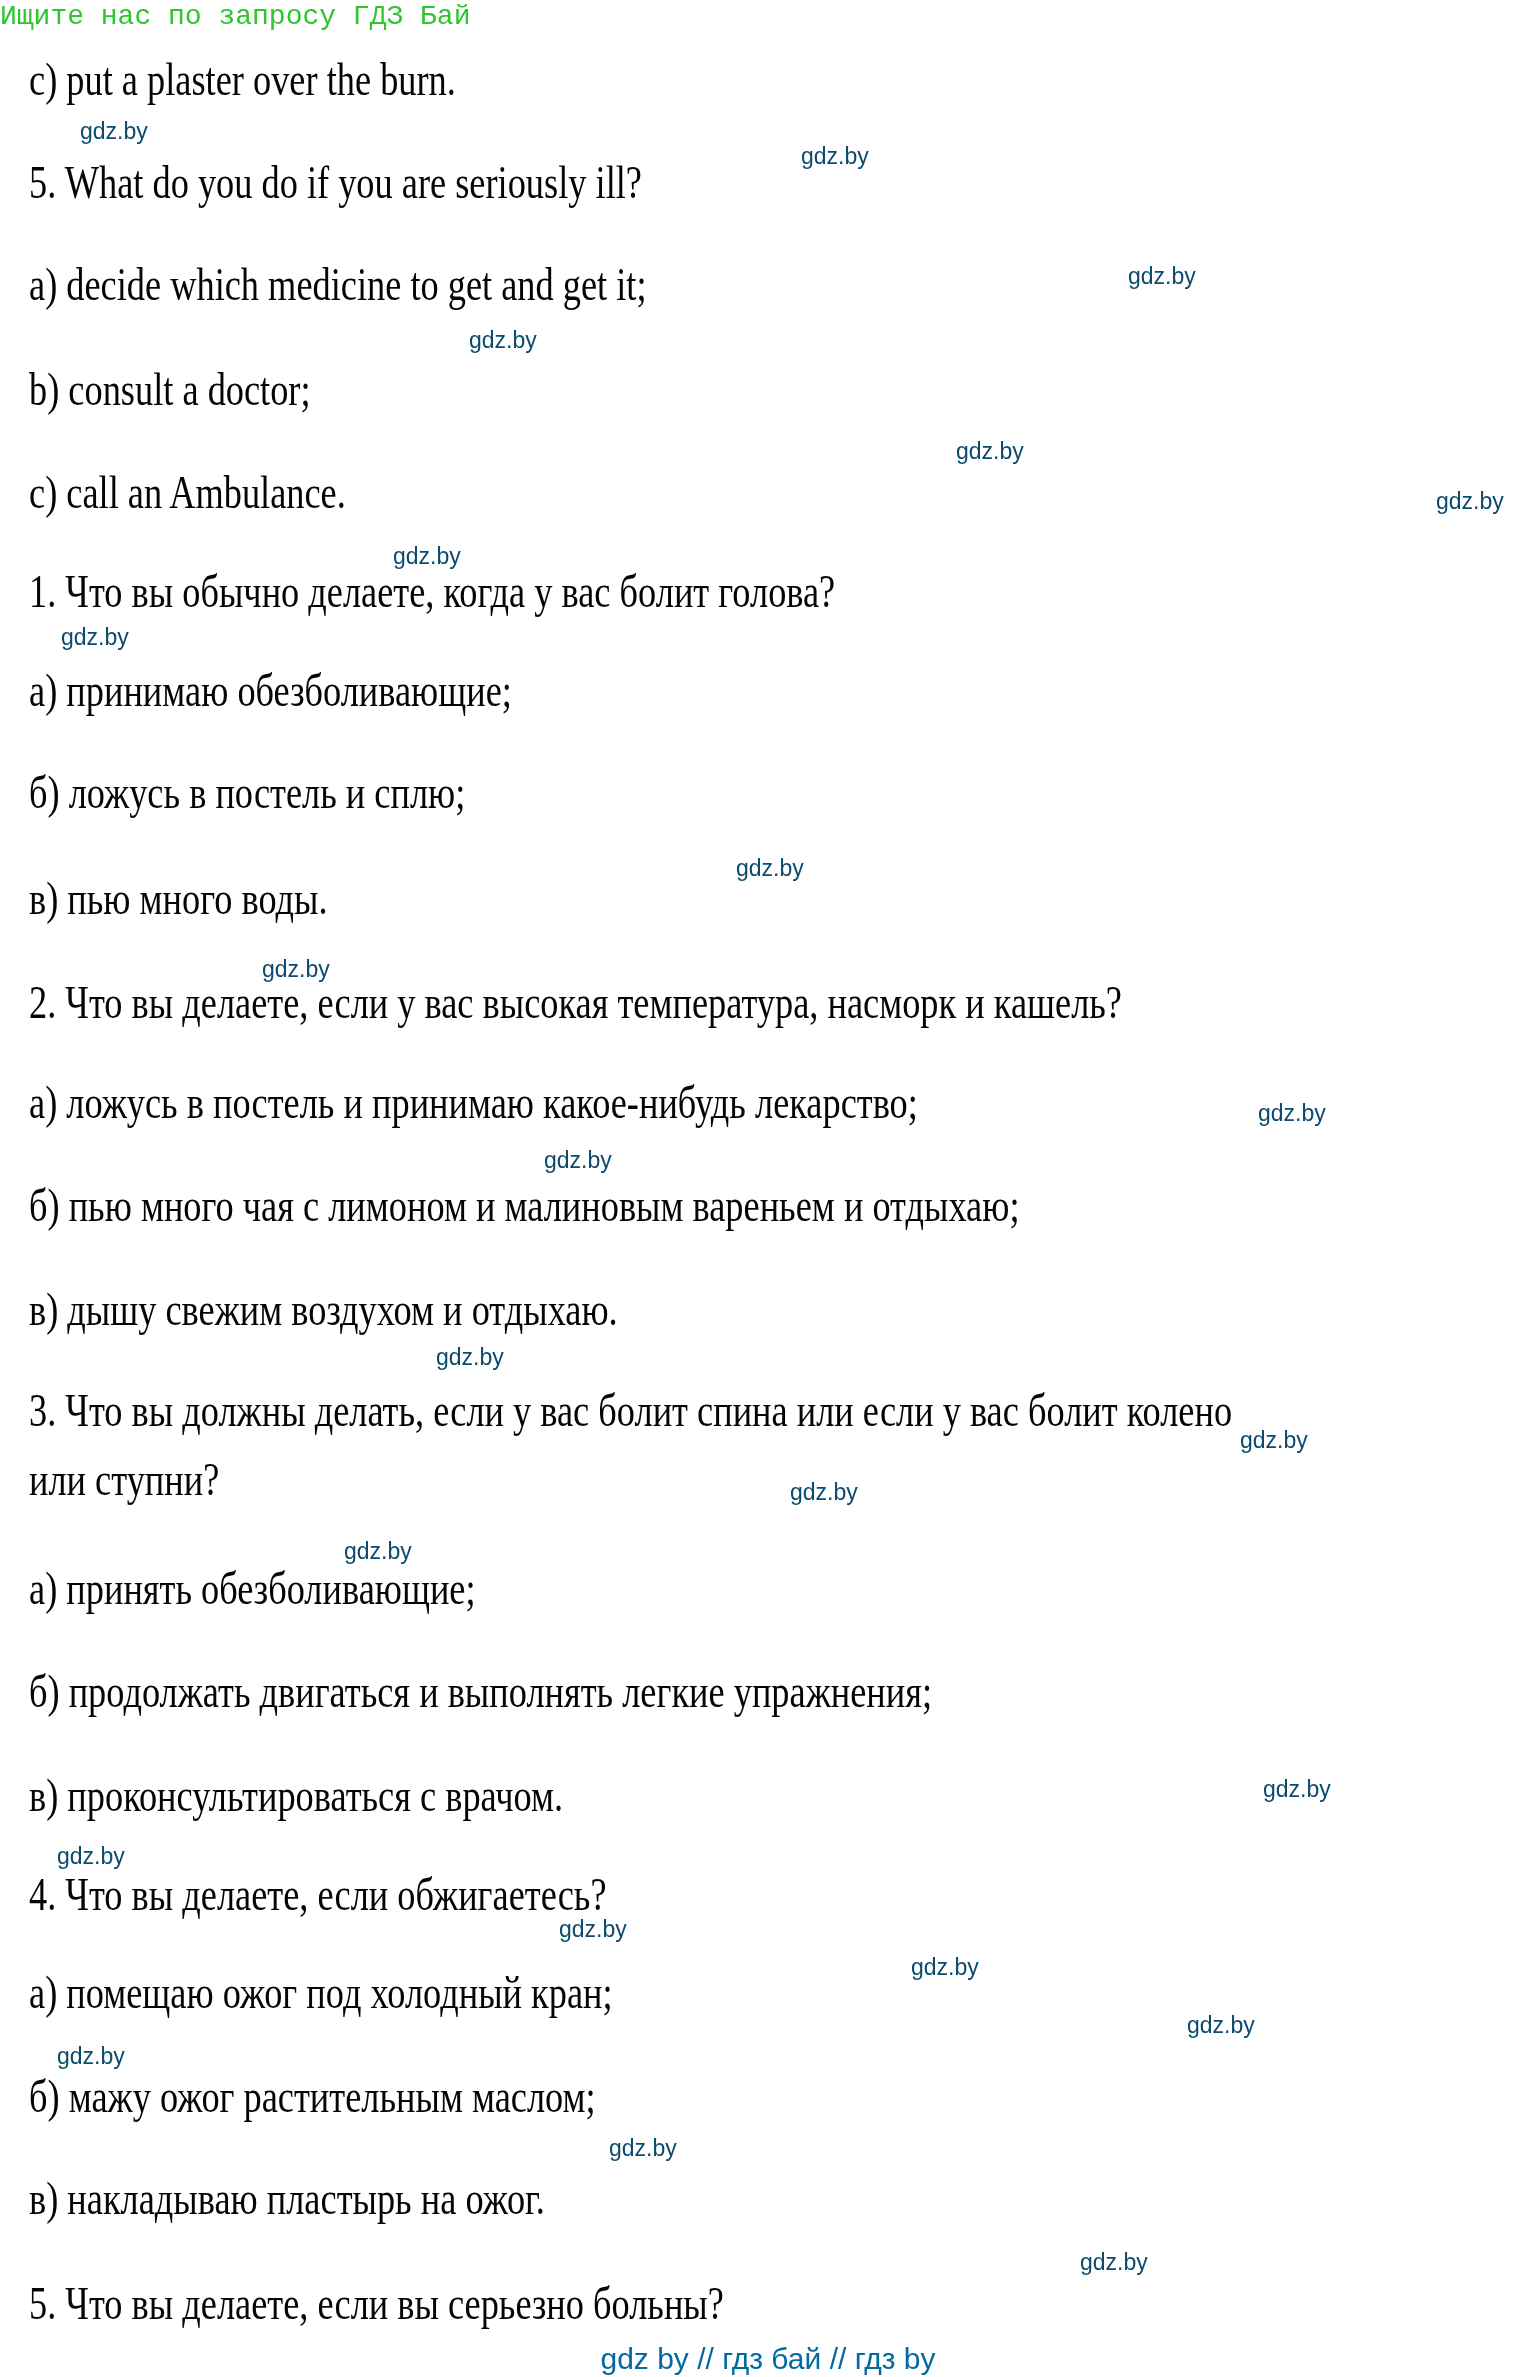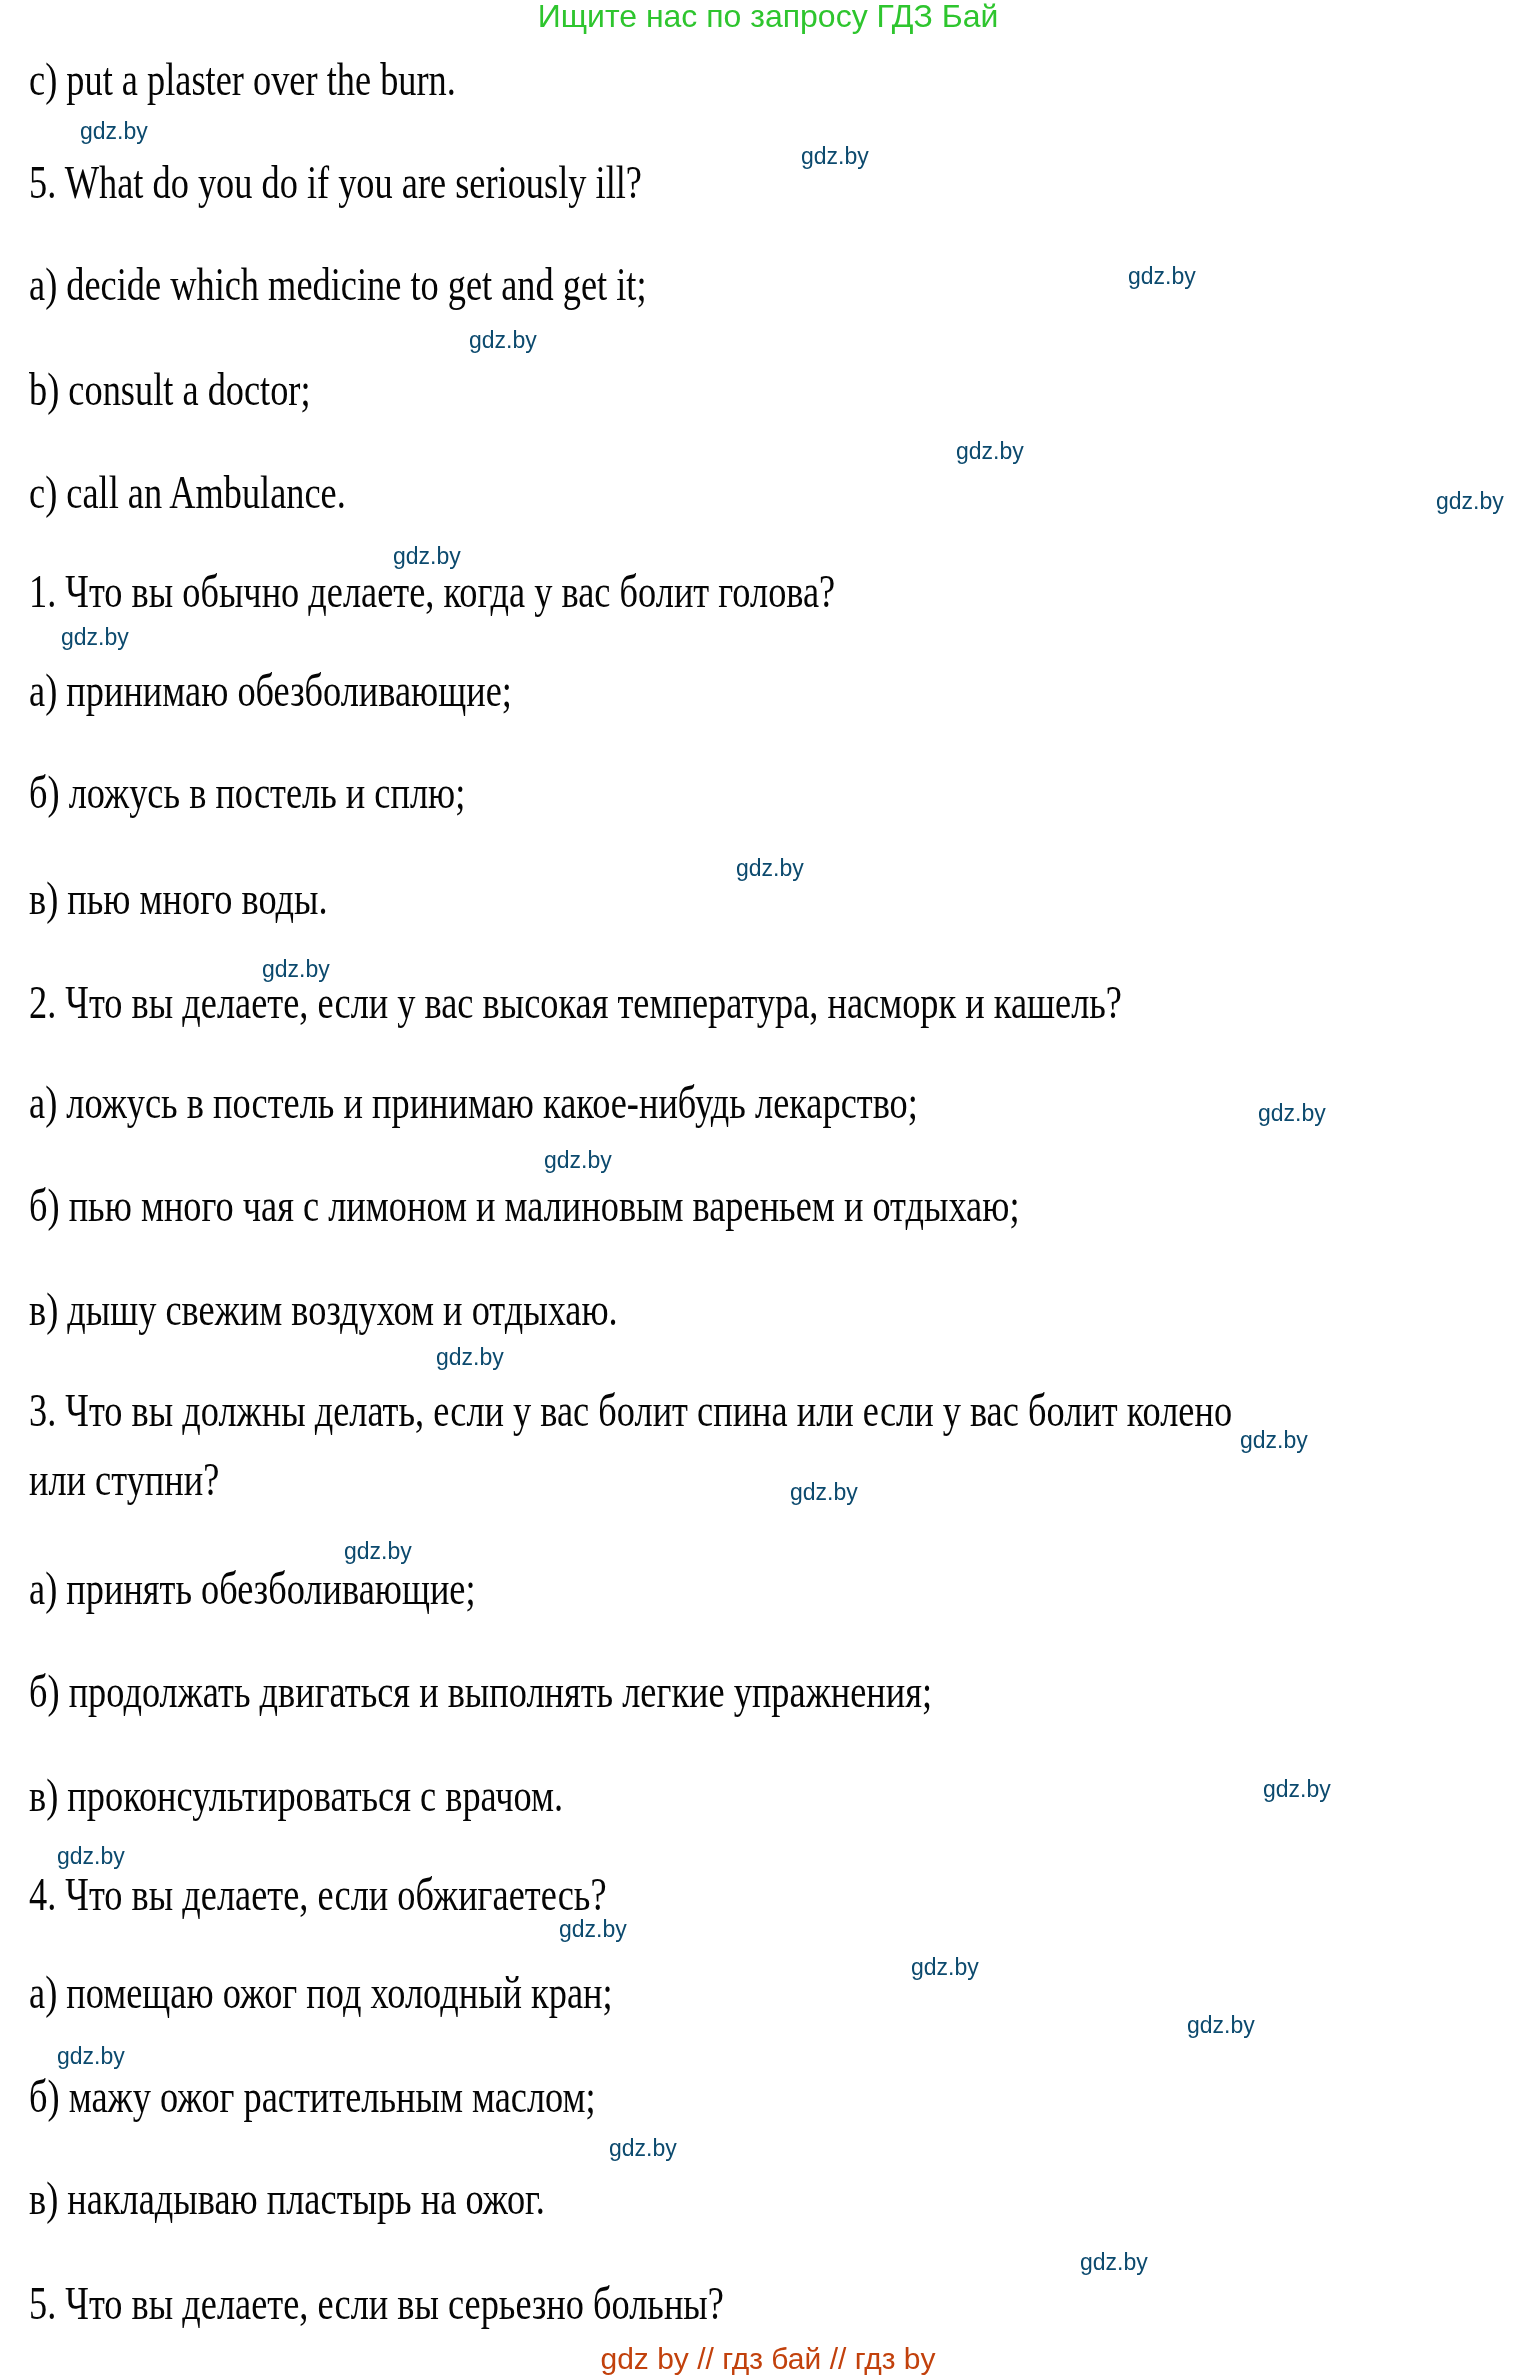--- a/index.html
+++ b/index.html
@@ -7,35 +7,34 @@
     position: relative;
     width: 1536px;
     height: 2377px;
     background: #ffffff;
     overflow: hidden;
     font-family: "Liberation Serif", serif;
   }
   .site-header {
     position: absolute;
     top: 0; left: 0; right: 0;
-    text-align: center;
-    font-family: Liberation Sans, sans-serif;
-    font-size: 32px;
+    font-family: Liberation Mono, monospace;
+    font-size: 28px;
     line-height: 33px;
     color: #2ec52e;
     white-space: nowrap;
   }
   .site-footer {
     position: absolute;
     top: 2342px; left: 0; right: 0;
     text-align: center;
     font-family: "Liberation Sans", sans-serif;
     font-size: 30px;
     line-height: 33px;
-    color: #c2410c;
+    color: #0369a1;
     white-space: nowrap;
   }
   .line {
     position: absolute;
     left: 29px;
     font-family: "Liberation Serif", serif;
     font-size: 46px;
     line-height: 52px;
     color: #050505;
     white-space: nowrap;

